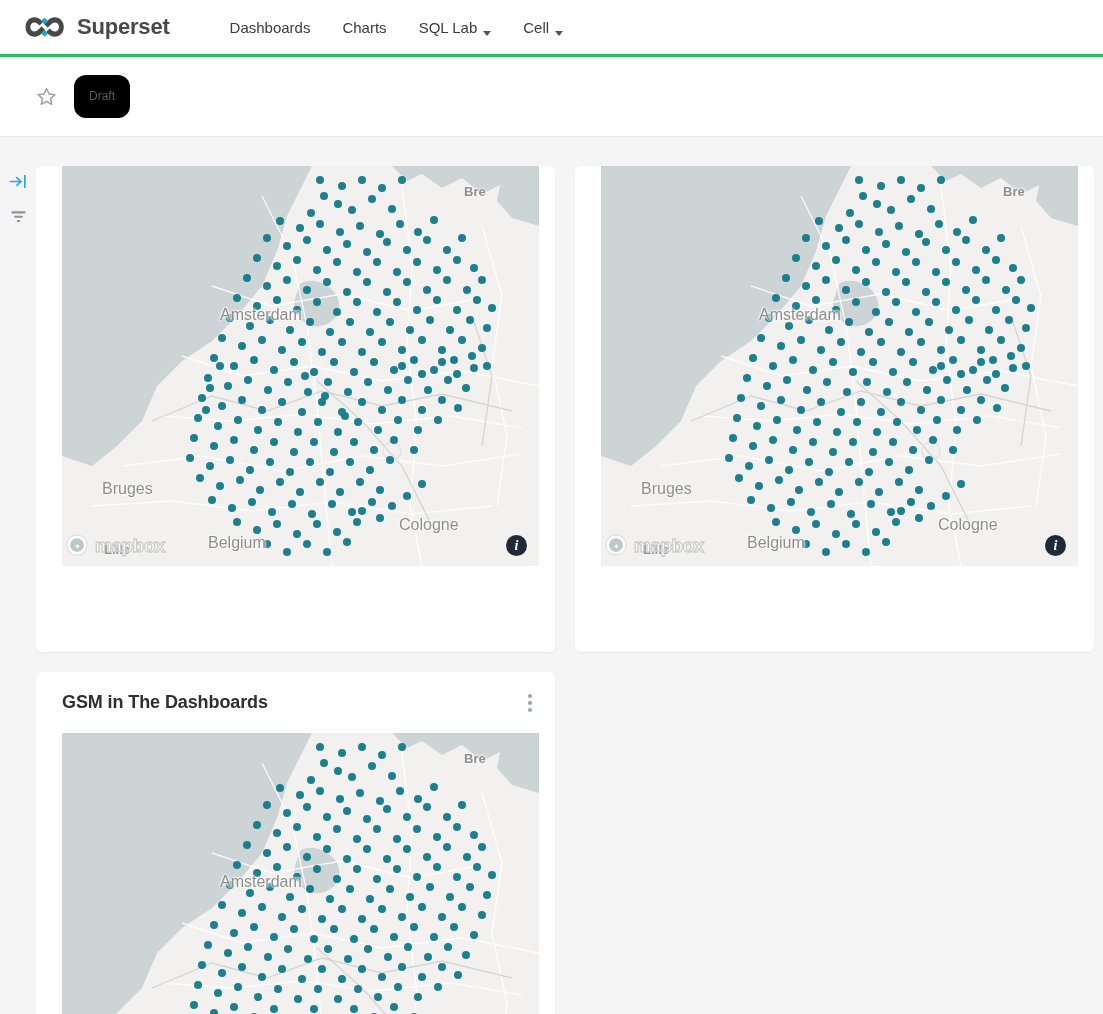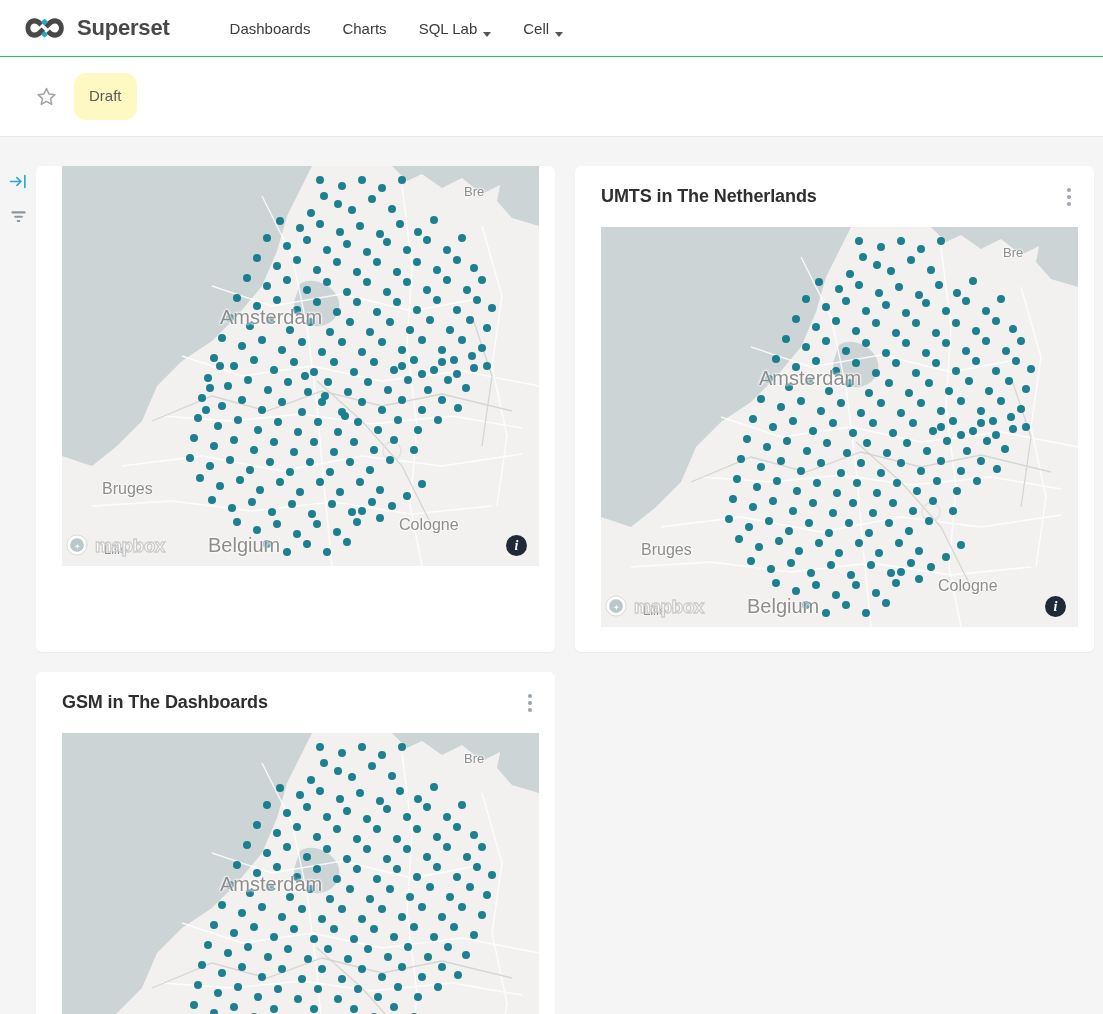--- a/index.html
+++ b/index.html
@@ -7,21 +7,21 @@
     width: 1103px; height: 1014px;
     background: #f5f5f5;
     font-family: "Liberation Sans", sans-serif;
     overflow: hidden;
   }
 
   
   .navbar {
     height: 57px; width: 100%;
     background: #ffffff;
-    border-bottom: 1px solid #22c55e;
+    border-bottom: 3px solid #22c55e;
     display: flex; align-items: center;
     padding-left: 22px;
     position: relative; z-index: 30;
   }
   .brand { display: flex; align-items: center; gap: 9px; margin-right: 44px; }
   .brand-mark { width: 46px; height: 26px; display: block; }
   .brand-text {
     font-size: 22px; font-weight: bold; color: #484848;
     letter-spacing: -0.2px;
   }
@@ -53,23 +53,23 @@
   .dash-title {
     font-size: 27px; font-weight: bold;
     color: #2a2a2a; letter-spacing: -0.3px;
   }
   .star-btn {
     margin-left: 14px; cursor: pointer;
     display: flex; align-items: center;
   }
   .draft-badge {
     margin-left: 17px;
-    background: #fef9c3;
+    background: #000000;
     color: #5a5a5a;
-    font-size: 15px;
+    font-size: 12px;
     padding: 15px 15px;
     border-radius: 12px;
     line-height: 1.1;
   }
 
   
   .rail {
     position: absolute;
     left: 0; top: 138px;
     width: 36px; height: 876px;
@@ -133,23 +133,23 @@
   }
   .map-umts { width: 477px; }
   .map-label {
     position: absolute;
     color: #8d8d8d;
     font-family: "Liberation Sans", sans-serif;
     white-space: nowrap;
     text-shadow: 0 0 3px #fff, 0 0 3px #fff, 0 0 2px #fff;
     pointer-events: none;
   }
-  .label-big { font-size: 20px; }
+  .label-big { font-size: 16px; }
   .label-med { font-size: 16px; margin-top: 12px; }
-  .label-sm  { font-size: 13px; }
+  .label-sm  { font-size: 13px; font-weight: bold; }
 
   .dots { position: absolute; left: 0; top: 0; width: 100%; height: 100%; }
 
   
   .mapbox-logo {
     position: absolute; left: 4px; bottom: 10px;
     display: flex; align-items: center; gap: 7px;
     opacity: .92;
   }
   .mb-word {
@@ -498,28 +498,20 @@
             <circle cx="12" cy="12" r="11" fill="#ffffff" stroke="#d3d3d3" stroke-width="1"></circle>
             <path d="M12 4.5a7.5 7.5 0 1 0 0 15 7.5 7.5 0 0 0 0-15zm3.3 8.9l-2 .9-.9 2-.9-2-2-.9 2-.9.9-2 .9 2z" fill="#b6c4c9"></path>
           </svg>
           <span class="mb-word">mapbox</span>
         </div>
         <div class="info-btn">i</div>
       </div>
     </div>
 
     <div class="card card-umts">
-      <div class="card-head">
-        <span class="card-title">UMTS in The Netherlands</span>
-        <span class="kebab">
-          <i></i>
-          <i></i>
-          <i></i>
-        </span>
-      </div>
       <div class="map map-umts">
         <svg width="477" height="400" viewBox="0 0 477 400" style="position:absolute;left:0;top:0">
           <rect width="477" height="400" fill="#f2f1ef"></rect>
           <path d="M0,0 L0,290 L30,300 L55,280 L80,255 L95,220 L120,195 L150,175 L175,150 L200,120 L215,85 L225,50 L240,20 L250,0 Z" fill="#ccd4d6"></path>
           <path d="M330,0 L345,15 L360,8 L380,22 L400,12 L420,28 L440,18 L477,30 L477,0 Z" fill="#ccd4d6"></path>
           <path d="M440,10 L477,18 L477,60 L450,52 L435,35 Z" fill="#ccd4d6"></path>
           <path d="M238,118 C250,110 268,118 275,130 C282,145 272,158 258,160 C244,162 232,150 232,136 Z" fill="#ccd4d6"></path>
           <g stroke="#ffffff" stroke-width="1.4" fill="none" opacity="0.85">
             <path d="M120,190 L180,210 L250,200 L320,215 L400,205 L477,220"></path>
             <path d="M60,300 L140,290 L220,305 L300,290 L380,300 L460,288"></path>

